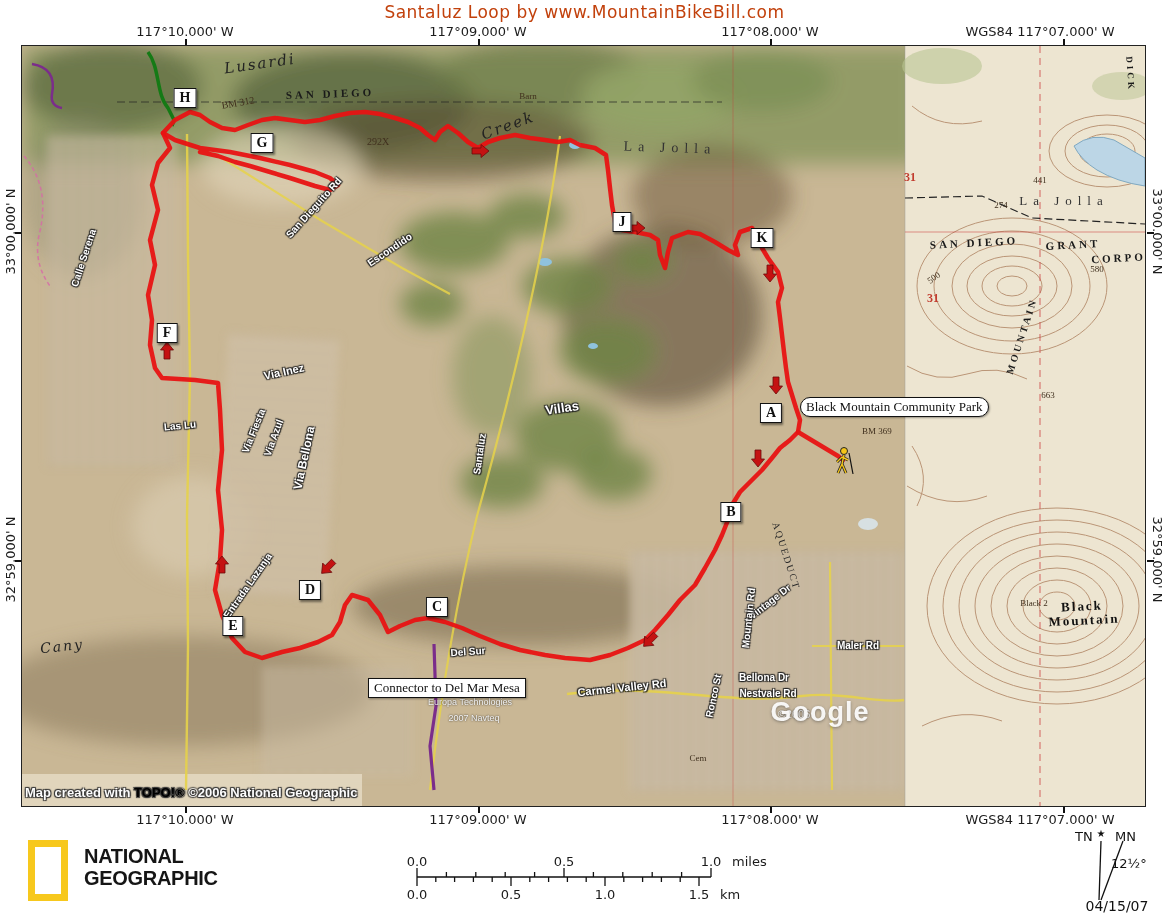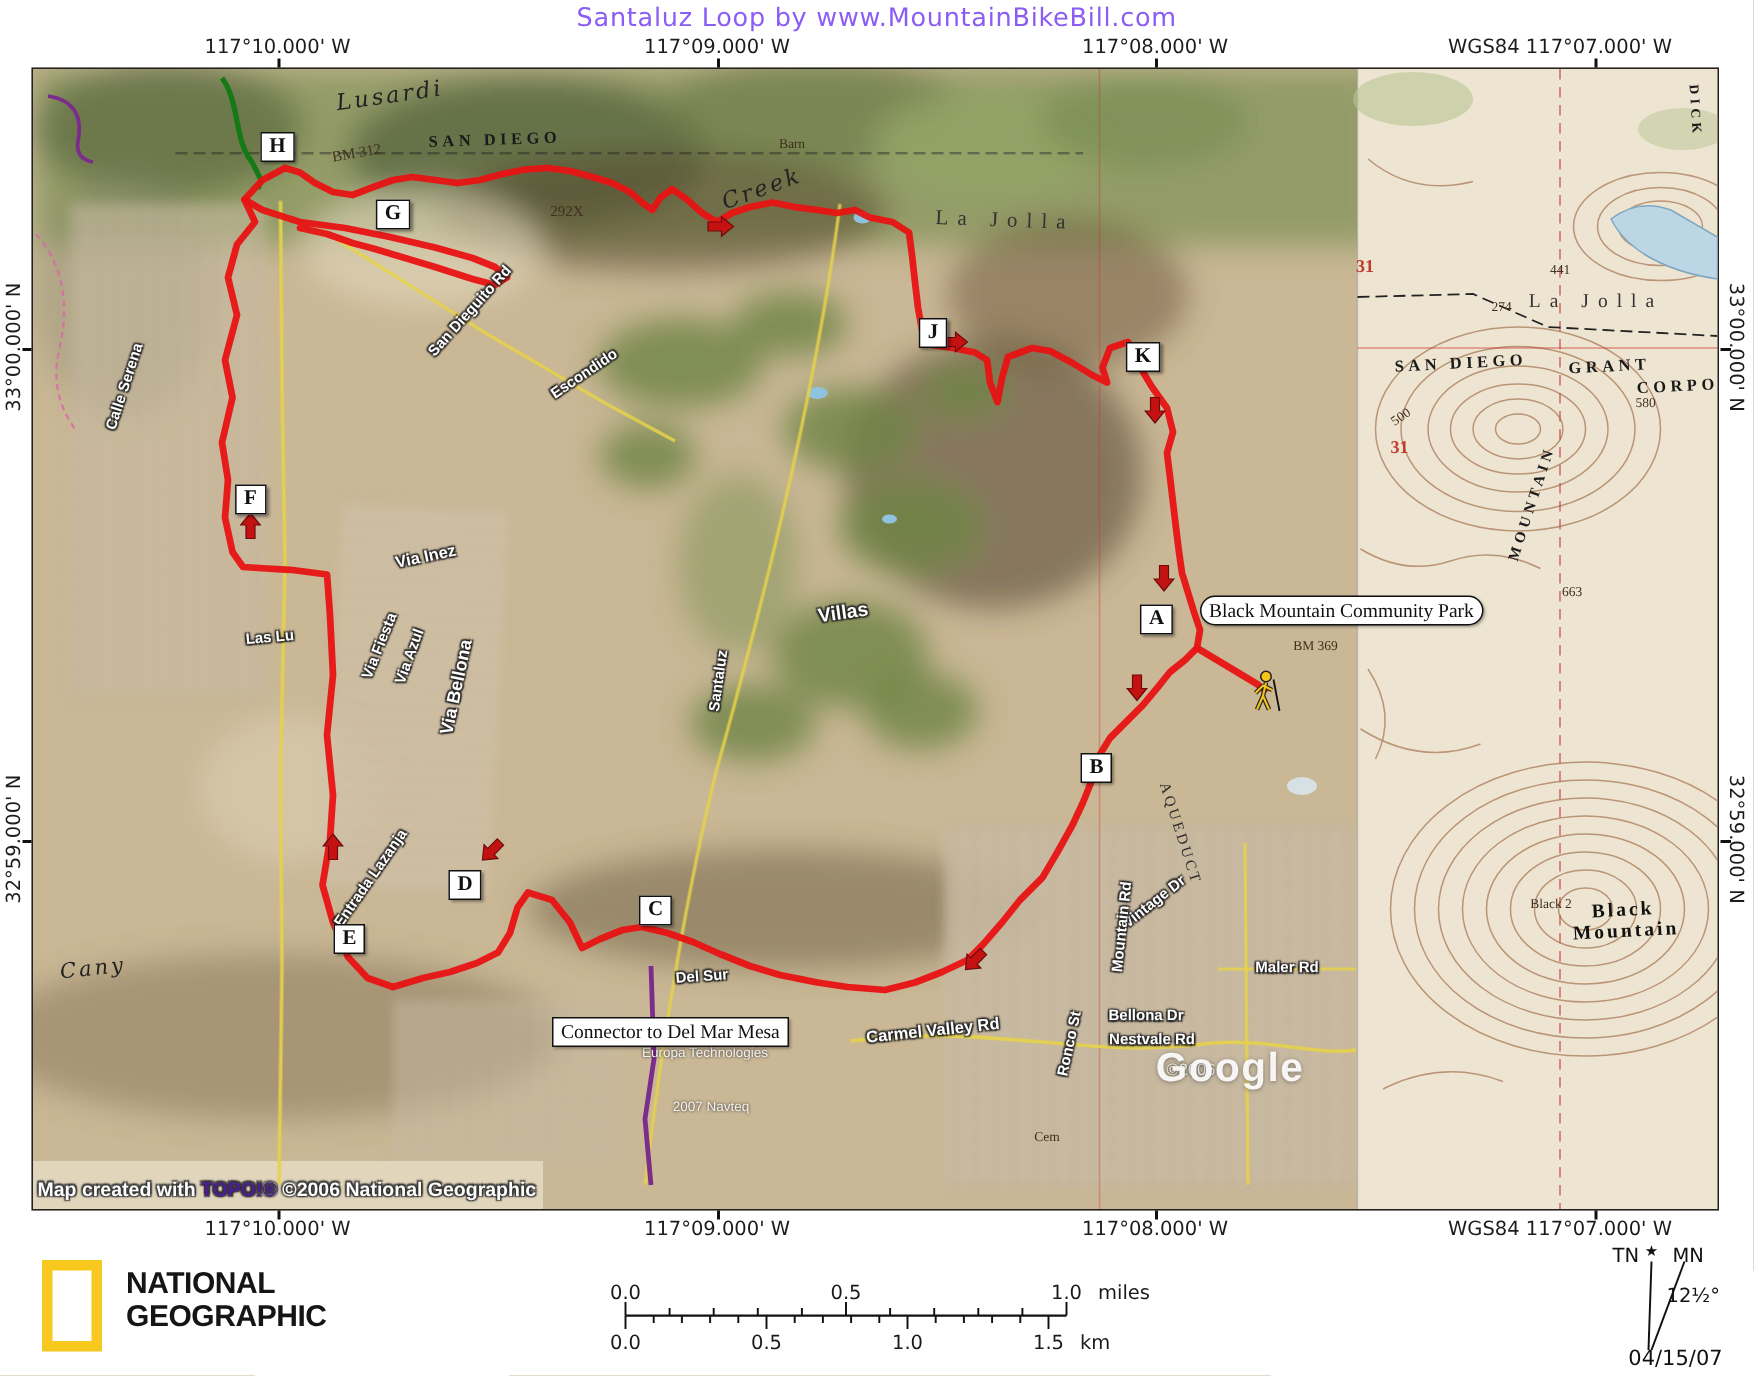--- a/index.html
+++ b/index.html
@@ -1,19 +1,19 @@
 <!DOCTYPE html>
 <html style="--route: #e81313; --arrow: #c41212; --ngyellow: #f7c81d;"><head>
 <meta charset="utf-8">
 <style>
   html,body{margin:0;padding:0}
   body{width:1169px;height:917px;position:relative;background:#fff;overflow:hidden;
        font-family:"DejaVu Sans",sans-serif;color:#111}
   .page-title{position:absolute;left:0;top:2px;width:1169px;text-align:center;
-       font-size:17px;letter-spacing:.5px;color:#8b5cf6}
+       font-size:17px;letter-spacing:.5px;color:#c2410c}
   
   #map{position:absolute;left:21px;top:45px;width:1123px;height:760px;border:1px solid #222;
        overflow:hidden;background:#c9b795}
   #map svg.base{position:absolute;left:0;top:0}
   
   .mlab{position:absolute;white-space:nowrap;line-height:1;z-index:4}
   .street{color:#fff;font-family:"Liberation Sans",sans-serif;font-weight:700;
        text-shadow:-1px -1px 1px rgba(35,35,35,.95),1px -1px 1px rgba(35,35,35,.95),
                    -1px 1px 1px rgba(35,35,35,.95),1px 1px 1px rgba(35,35,35,.95)}
   .topo-italic{font-family:"DejaVu Serif",serif;font-style:italic;color:#222;letter-spacing:2px}
@@ -26,21 +26,21 @@
   .tiny-white{color:#f2f2f2;font-family:"Liberation Sans",sans-serif;text-shadow:0 0 2px rgba(0,0,0,.85)}
   .waypoint{position:absolute;transform:translate(-50%,-50%);background:#fff;border:1.5px solid #111;
        font:700 14px "Liberation Serif",serif;color:#111;padding:1px 5px;
        box-shadow:1.5px 1.5px 2px rgba(0,0,0,.45);z-index:6}
   .callout{position:absolute;background:#fff;border:1px solid #111;font:13px "Liberation Serif",serif;
        color:#111;padding:1px 5px;white-space:nowrap;box-shadow:1px 1px 2px rgba(0,0,0,.35);z-index:7}
   .google{position:absolute;transform:translate(-50%,-50%);font:700 27px "Liberation Sans",sans-serif;
        color:rgba(255,255,255,.92);text-shadow:0 1px 3px rgba(60,60,60,.5);letter-spacing:1px;z-index:5}
   .attribution{position:absolute;left:3px;top:739px;font:600 13px "Liberation Sans",sans-serif;z-index:8;
        color:#fdfdfd;text-shadow:-1px -1px 1px #333,1px -1px 1px #333,-1px 1px 1px #333,1px 1px 1px #333}
-  .attribution .topo-word{color:#4c1d95;font-weight:700}
+  .attribution .topo-word{color:#000000;font-weight:700}
   
   .route{fill:none;stroke:var(--route,#e81313);stroke-width:4.5;stroke-linejoin:round;
        stroke-linecap:round;opacity:.95}
   .arrow{fill:var(--arrow,#c41212);stroke:#6d0b0b;stroke-width:.8}
   
   .coord-h{position:absolute;width:180px;text-align:center;font-size:13px;color:#1c1c1c}
   .coord-v{position:absolute;width:110px;text-align:center;font-size:13px;color:#1c1c1c}
   .tick-v{position:absolute;width:2px;height:7px;background:#111}
   .tick-h{position:absolute;width:7px;height:2px;background:#111}
   
@@ -268,21 +268,21 @@
       <span class="mlab aqueduct" style="left: 764px; top: 510px; font-size: 10px; transform: translate(-50%, -50%) rotate(72deg);">AQUEDUCT</span>
       <span class="mlab street" style="left: 748px; top: 556px; font-size: 10px; transform: translate(-50%, -50%) rotate(-38deg);">Vintage Dr</span>
       <span class="mlab street" style="left: 727px; top: 572px; font-size: 10px; transform: translate(-50%, -50%) rotate(-84deg);">Mountain Rd</span>
       <span class="mlab street" style="left: 836px; top: 600px; font-size: 10px; transform: translate(-50%, -50%) rotate(0deg);">Maler Rd</span>
       <span class="mlab street" style="left: 742px; top: 632px; font-size: 10px; transform: translate(-50%, -50%) rotate(0deg);">Bellona Dr</span>
       <span class="mlab street" style="left: 746px; top: 648px; font-size: 10px; transform: translate(-50%, -50%) rotate(0deg);">Nestvale Rd</span>
       <span class="mlab street" style="left: 692px; top: 650px; font-size: 10px; transform: translate(-50%, -50%) rotate(-78deg);">Ronco St</span>
       <span class="mlab street" style="left: 600px; top: 642px; font-size: 11px; transform: translate(-50%, -50%) rotate(-6deg);">Carmel Valley Rd</span>
       <span class="mlab street" style="left: 446px; top: 606px; font-size: 10px; transform: translate(-50%, -50%) rotate(-4deg);">Del Sur</span>
       <span class="mlab tiny-white" style="left: 448px; top: 656px; font-size: 9px; transform: translate(-50%, -50%) rotate(0deg);">Europa Technologies</span>
-      <span class="mlab tiny-white" style="left: 452px; top: 672px; font-size: 9px; transform: translate(-50%, -50%) rotate(0deg); margin-top: 20px;">2007 Navteq</span>
+      <span class="mlab tiny-white" style="left: 452px; top: 672px; font-size: 9px; transform: translate(-50%, -50%) rotate(0deg);">2007 Navteq</span>
       <span class="mlab elev" style="left: 676px; top: 712px; font-size: 9px; transform: translate(-50%, -50%) rotate(0deg);">Cem</span>
       <span class="mlab topo-italic" style="left: 40px; top: 600px; font-size: 14px; transform: translate(-50%, -50%) rotate(-6deg);">Cany</span>
       <span class="mlab tiny-white" style="left: 772px; top: 668px; font-size: 11px; transform: translate(-50%, -50%) rotate(0deg);">©2006</span>
       <span class="mlab boundary" style="left: 1108px; top: 28px; font-size: 9px; transform: translate(-50%, -50%) rotate(86deg);">DICK</span>
     </div>
   <div class="google" style="left:798px;top:666px">Google</div>
   <div id="marker-layer">
       <div class="waypoint" style="left: 749px; top: 367px;">A</div>
       <div class="waypoint" style="left: 709px; top: 466px;">B</div>
       <div class="waypoint" style="left: 415px; top: 561px;">C</div>

